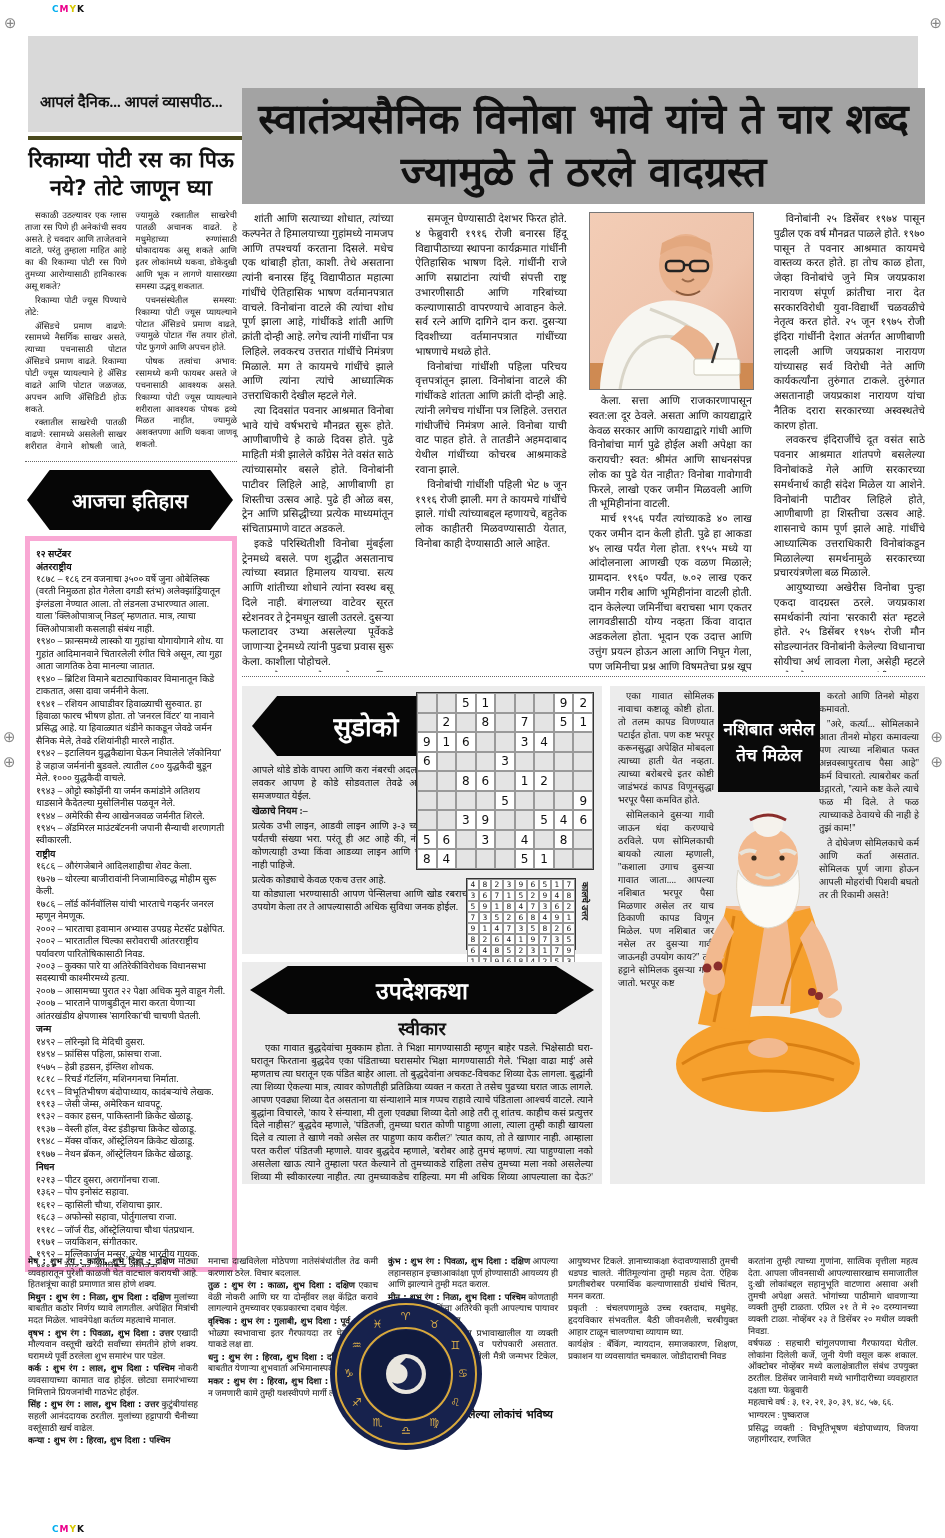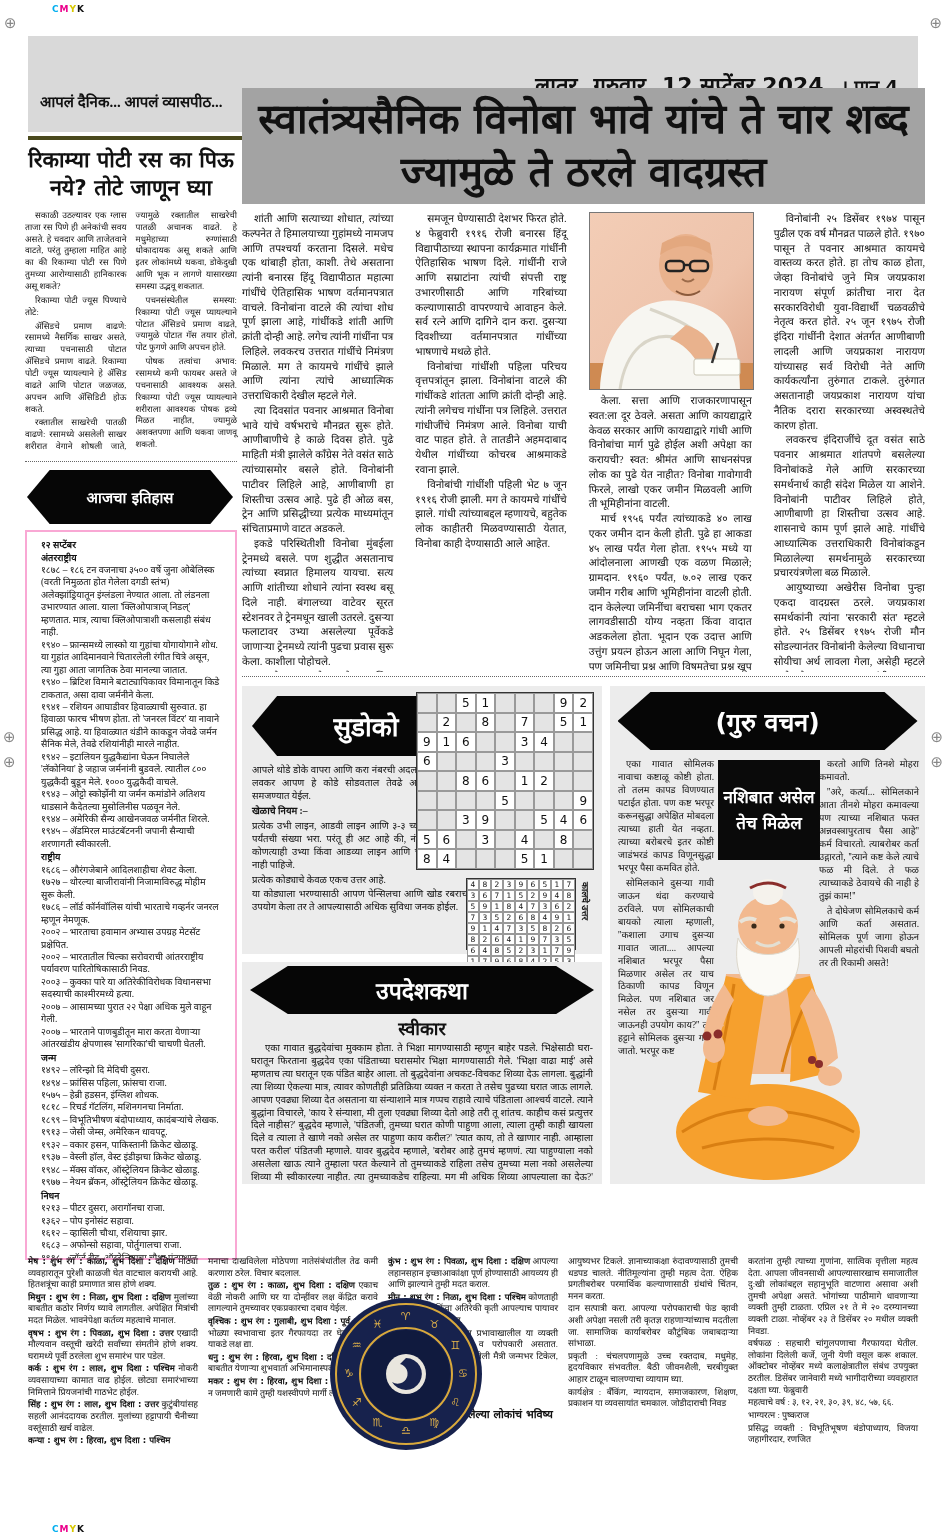--- a/index.html
+++ b/index.html
@@ -21,22 +21,22 @@
   .rule{position:absolute;left:28px;top:136px;width:890px;height:4px;background:#4b4a1e;}
   
   .leftcol{position:absolute;left:25px;top:146px;width:212px;}
   .l-head{font-family:"DejaVu Sans",sans-serif;font-weight:900;font-size:21.5px;line-height:1.3;text-align:center;}
   .twocol{column-count:2;column-gap:9px;margin-top:8px;font-size:8.6px;line-height:1.38;text-align:justify;}
   .twocol p{margin:0 0 2px 0;text-indent:10px;}
   .dotsep{border-top:1.5px dotted #666;margin:8px 0;}
   .banner{background:#060606;color:#fff;font-family:"DejaVu Sans",sans-serif;font-weight:900;
           display:flex;align-items:center;justify-content:center;
           clip-path:polygon(0 50%,11% 0,89% 0,100% 50%,89% 100%,11% 100%);}
-  .hist-banner{width:206px;height:54px;font-size:15px;margin:4px 0 6px 2px;}
-  .hist-box{border:2px solid #f9a8d4;padding:7px 14px;font-size:9.3px;line-height:1.34;height:712px;overflow:hidden;}
+  .hist-banner{width:206px;height:60px;font-size:20px;margin:4px 0 6px 2px;}
+  .hist-box{border:5px solid #f9a8d4;padding:7px 6px;font-size:9.3px;line-height:1.34;height:712px;overflow:hidden;}
   .hist-box .grp-h{font-weight:bold;}
   .hist-box .grp-b{white-space:pre-line;margin:0 0 1px 0;}
   
   .headline{position:absolute;left:242px;top:88px;width:683px;height:116px;background:#a3a3a3;
             display:flex;align-items:center;justify-content:center;text-align:center;
             font-family:"DejaVu Sans",sans-serif;font-weight:900;font-size:41px;line-height:1.3;}
   
   .articles{position:absolute;left:242px;top:212px;width:683px;height:460px;display:flex;gap:22px;overflow:hidden;}
   .acol{width:163px;font-size:10.4px;line-height:1.42;text-align:justify;}
   .acol p{margin:0;text-indent:12px;}
@@ -93,24 +93,20 @@
   <span class="cmyk" style="left:52px;bottom:4px;"><b>C</b><b>M</b><b>Y</b><b>K</b></span>
   <span class="reg" style="left:4px;top:16px;">⊕</span>
   <span class="reg" style="right:3px;top:16px;">⊕</span>
   <span class="reg" style="left:3px;top:730px;">⊕</span>
   <span class="reg" style="left:3px;top:755px;">⊕</span>
   <span class="reg" style="right:2px;top:730px;">⊕</span>
   <span class="reg" style="right:2px;top:755px;">⊕</span>
 
   <header class="masthead">
     <div class="mast-tag">आपलं दैनिक... आपलं व्यासपीठ...</div>
-    <div class="mast-right">
-      <span>लातूर, गुरुवार, 12 सप्टेंबर 2024</span>
-      <span class="mast-page">। पान 4</span>
-    </div>
   </header>
   <div class="rule"></div>
 
   <div class="leftcol">
     <div class="l-head">रिकाम्या पोटी रस का पिऊ नये? तोटे जाणून घ्या</div>
     <div class="twocol">
         <p>सकाळी उठल्यावर एक ग्लास ताजा रस पिणे ही अनेकांची सवय असते. हे चवदार आणि ताजेतवाने वाटते, परंतु तुम्हाला माहित आहे का की रिकाम्या पोटी रस पिणे तुमच्या आरोग्यासाठी हानिकारक असू शकते?</p>
         <p>रिकाम्या पोटी ज्यूस पिण्याचे तोटे:</p>
         <p>ॲसिडचे प्रमाण वाढणे: रसामध्ये नैसर्गिक साखर असते, त्याच्या पचनासाठी पोटात ॲसिडचे प्रमाण वाढते. रिकाम्या पोटी ज्यूस प्यायल्याने हे ॲसिड वाढते आणि पोटात जळजळ, अपचन आणि ॲसिडिटी होऊ शकते.</p>
         <p>रक्तातील साखरेची पातळी वाढणे: रसामध्ये असलेली साखर शरीरात वेगाने शोषली जाते, ज्यामुळे रक्तातील साखरेची पातळी अचानक वाढते. हे मधुमेहाच्या रुग्णांसाठी धोकादायक असू शकते आणि इतर लोकांमध्ये थकवा, डोकेदुखी आणि भूक न लागणे यासारख्या समस्या उद्भवू शकतात.</p>
@@ -412,21 +408,20 @@
   <section class="updesh">
     <div class="banner upd-banner">उपदेशकथा</div>
     <div class="upd-title">स्वीकार</div>
     <div class="upd-body">
         <p>एका गावात बुद्धदेवांचा मुक्काम होता. ते भिक्षा मागण्यासाठी म्हणून बाहेर पडले. भिक्षेसाठी घरा-घरातून फिरताना बुद्धदेव एका पंडिताच्या घरासमोर भिक्षा मागण्यासाठी गेले. 'भिक्षा वाढा माई' असे म्हणताच त्या घरातून एक पंडित बाहेर आला. तो बुद्धदेवांना अचकट-विचकट शिव्या देऊ लागला. बुद्धांनी त्या शिव्या ऐकल्या मात्र, त्यावर कोणतीही प्रतिक्रिया व्यक्त न करता ते तसेच पुढच्या घरात जाऊ लागले. आपण एवढ्या शिव्या देत असताना या संन्याशाने मात्र गप्पच राहावे त्याचे पंडिताला आश्चर्य वाटले. त्याने बुद्धांना विचारले, 'काय रे संन्याशा, मी तुला एवढ्या शिव्या देतो आहे तरी तू शांतच. काहीच कसं प्रत्युत्तर दिले नाहीस?' बुद्धदेव म्हणाले, 'पंडितजी, तुमच्या घरात कोणी पाहुणा आला, त्याला तुम्ही काही खायला दिले व त्याला ते खाणे नको असेल तर पाहुणा काय करील?' 'त्यात काय, तो ते खाणार नाही. आम्हाला परत करील' पंडितजी म्हणाले. यावर बुद्धदेव म्हणाले, 'बरोबर आहे तुमचं म्हणणं. त्या पाहुण्याला नको असलेला खाऊ त्याने तुम्हाला परत केल्याने तो तुमच्याकडे राहिला तसेच तुमच्या मला नको असलेल्या शिव्या मी स्वीकारल्या नाहीत. त्या तुमच्याकडेच राहिल्या. मग मी अधिक शिव्या आपल्याला का देऊ?' बुद्धांच्या या मार्मिक उत्तराने त्या पंडिताला पश्चाताप झाला. त्याने बुद्धदेवांची क्षमा मागितली.</p>
       </div>
 
   </section>
 
   <section class="guru">
-    <div class="banner guru-banner">(गुरु वचन)</div>
     <div class="guru-cols">
       <div class="g-left">
           <p>एका गावात सोमिलक नावाचा कष्टाळू कोष्टी होता. तो तलम कापड विणण्यात पटाईत होता. पण कष्ट भरपूर करूनसुद्धा अपेक्षित मोबदला त्याच्या हाती येत नव्हता. त्याच्या बरोबरचे इतर कोष्टी जाडंभरडं कापड विणूनसुद्धा भरपूर पैसा कमवित होते.</p>
           <p>सोमिलकाने दुसऱ्या गावी जाऊन धंदा करण्याचे ठरविले. पण सोमिलकाची बायको त्याला म्हणाली, ''कशाला उगाच दुसऱ्या गावात जाता.... आपल्या नशिबात भरपूर पैसा मिळणार असेल तर याच ठिकाणी कापड विणून मिळेल. पण नशिबात जर नसेल तर दुसऱ्या गावी जाऊनही उपयोग काय?'' तरी हट्टाने सोमिलक दुसऱ्या गावी जातो. भरपूर कष्ट</p>
         </div>
       <div class="g-inset">नशिबात असेल तेच मिळेल</div>
       <div class="g-right">
           <p>करतो आणि तिनशे मोहरा कमावतो.</p>
           <p>''अरे, कर्त्या... सोमिलकाने आता तीनशे मोहरा कमावल्या पण त्याच्या नशिबात फक्त अन्नवस्त्रापुरताच पैसा आहे'' कर्म विचारतो. त्याबरोबर कर्ता उद्गारतो, ''त्याने कष्ट केले त्याचे फळ मी दिले. ते फळ त्याच्याकडे ठेवायचे की नाही हे तुझं काम!''</p>
           <p>ते दोघेजण सोमिलकाचे कर्म आणि कर्ता असतात. सोमिलक पूर्ण जागा होऊन आपली मोहरांची पिशवी बघतो तर ती रिकामी असते!</p>
@@ -483,21 +478,20 @@
     <div class="rcol">
       <div>
           <p><b>कुंभ : शुभ रंग : पिवळा, शुभ दिशा : दक्षिण</b> <span>आपल्या लहानसहान इच्छाआकांक्षा पूर्ण होण्यासाठी आयव्यय ही आणि झाल्याने तुम्ही मदत कराल.</span></p>
           <p><b>मीन : शुभ रंग : निळा, शुभ दिशा : पश्चिम</b> <span>कोणताही टोकाचा विचार किंवा अतिरेकी कृती आपल्याच पायावर धोंडा पाडून घेणारी ठरेल.</span></p>
           <p><b></b> <span>स्वभाव : चंद्र या ग्रहाच्या प्रभावाखालील या व्यक्ती समाजसेवी, अध्यात्मवादी व परोपकारी असतात. शाळेत, महाविद्यालयांत जोडलेली मैत्री जन्मभर टिकेल, अशा मैत्रिणी जोडाल.</span></p>
         </div>
       <p class="r-heading">१२ सप्टेंबरला जन्मलेल्या लोकांचं भविष्य</p>
     </div>
     <div class="rcol">
         <p><b></b> <span>आयुष्यभर टिकले. ज्ञानाच्याकक्षा रुंदावण्यासाठी तुमची धडपड चालते. नीतिमूल्यांना तुम्ही महत्व देता. ऐहिक प्रगतीबरोबर परमार्थिक कल्याणासाठी ग्रंथांचे चिंतन, मनन करता.</span></p>
-        <p><b></b> <span>दान सत्पात्री करा. आपल्या परोपकाराची फेड व्हावी अशी अपेक्षा नसली तरी कृतज्ञ राहणाऱ्यांच्याच मदतीला जा. सामाजिक कार्याबरोबर कौटुंबिक जबाबदाऱ्या सांभाळा.</span></p>
         <p><b></b> <span>प्रकृती : चंचलपणामुळे उच्च रक्तदाब, मधुमेह, हृदयविकार संभवतील. बैठी जीवनशैली, चरबीयुक्त आहार टाळून चालण्याचा व्यायाम घ्या.</span></p>
         <p><b></b> <span>कार्यक्षेत्र : बँकिंग, न्यायदान, समाजकारण, शिक्षण, प्रकाशन या व्यवसायांत चमकाल. जोडीदाराची निवड</span></p>
       </div>
     <div class="rcol">
         <p><b></b> <span>करतांना तुम्ही त्याच्या गुणांना, सात्विक वृत्तीला महत्व देता. आपला जीवनसाथी आपल्यासारखाच समाजातील दु:खी लोकांबद्दल सहानुभूति वाटणारा असावा अशी तुमची अपेक्षा असते. भोगांच्या पाठीमागे धावणाऱ्या व्यक्ती तुम्ही टाळता. एप्रिल २१ ते मे २० दरम्यानच्या व्यक्ती टाळा. नोव्हेंबर २३ ते डिसेंबर २० मधील व्यक्ती निवडा.</span></p>
         <p><b></b> <span>वर्षफळ : सहचारी चांगुलपणाचा गैरफायदा घेतील. लोकांना दिलेली कर्जे, जुनी येणी वसूल करू शकाल. ऑक्टोबर नोव्हेंबर मध्ये कलाक्षेत्रातील संबंध उपयुक्त ठरतील. डिसेंबर जानेवारी मध्ये भागीदारीच्या व्यवहारात दक्षता घ्या. फेब्रुवारी</span></p>
         <p><b></b> <span>महत्वाचे वर्ष : ३, १२, २१, ३०, ३९, ४८, ५७, ६६.</span></p>
         <p><b></b> <span>भाग्यरत्न : पुष्कराज</span></p>
         <p><b></b> <span>प्रसिद्ध व्यक्ती : विभूतिभूषण बंडोपाध्याय, विजया जहागीरदार, रणजित</span></p>
       </div>

